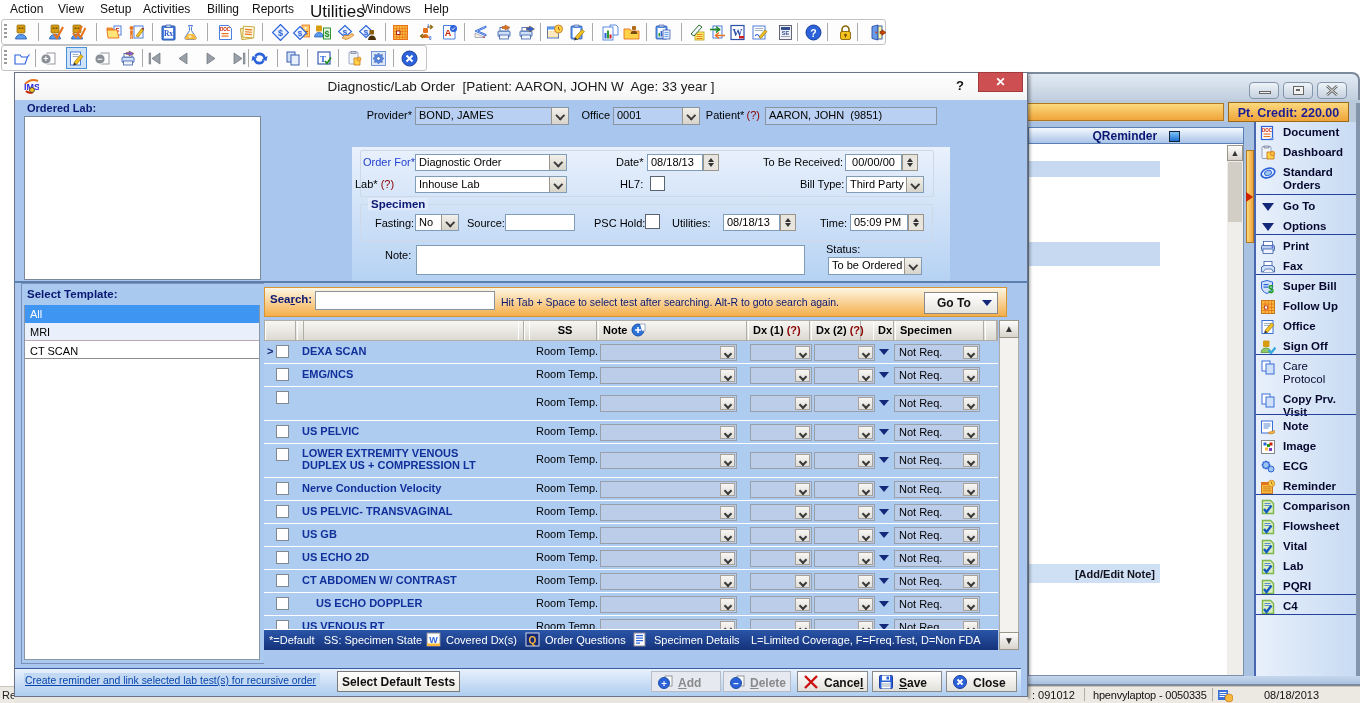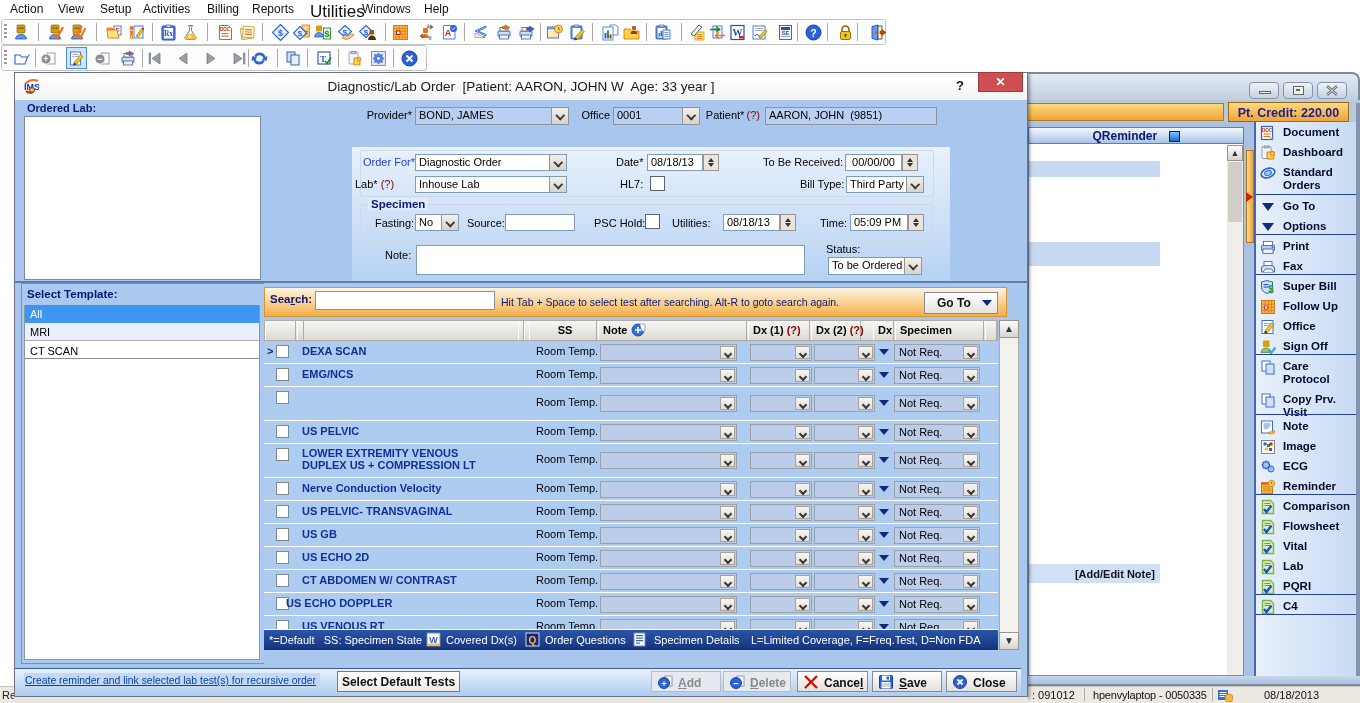--- a/index.html
+++ b/index.html
@@ -468,21 +468,21 @@
         <path d="M1 13.5 Q1.5 9 6 9 Q10.5 9 11 13.5 Z" fill="#8fc866" stroke="#4a8a2a" stroke-width="0.7"></path>
         <path d="M8.5 11 l2.5 3 4.5 -5.5" stroke="#35a8e0" stroke-width="2.2" fill="none"></path>
       </svg></div>
     <div style="position:absolute;left:25px;top:3px;font-size:11.5px;font-weight:bold;color:#06082e;line-height:13px;white-space:nowrap">Sign Off</div>
   </div>
 <div class="a" style="left:1258px;top:357px;width:98px;height:33px">
     <div style="position:absolute;left:2px;top:2px;width:16px;height:16px"><svg width="16" height="16" viewBox="0 0 16 16">
         <rect x="2" y="2" width="8" height="10" fill="#fff" stroke="#3a6fd8" stroke-width="1"></rect>
         <rect x="6" y="5" width="8" height="10" fill="#cfe0f8" stroke="#3a6fd8" stroke-width="1"></rect>
       </svg></div>
-    <div style="position:absolute;left:25px;top:3px;font-size:11.5px;font-weight:bold;color:#06082e;line-height:13px;white-space:nowrap">Care<br>Protocol</div>
+    <div style="position:absolute;left:25px;top:3px;font-size:11.5px;font-weight:normal;color:#06082e;line-height:13px;white-space:nowrap">Care<br>Protocol</div>
   </div>
 <div class="a" style="left:1258px;top:390px;width:98px;height:33px">
     <div style="position:absolute;left:2px;top:2px;width:16px;height:16px"><svg width="16" height="16" viewBox="0 0 16 16">
         <rect x="2" y="2" width="8" height="10" fill="#fff" stroke="#3a6fd8" stroke-width="1"></rect>
         <rect x="6" y="5" width="8" height="10" fill="#cfe0f8" stroke="#3a6fd8" stroke-width="1"></rect>
       </svg></div>
     <div style="position:absolute;left:25px;top:3px;font-size:11.5px;font-weight:bold;color:#06082e;line-height:13px;white-space:nowrap">Copy Prv.<br>Visit</div>
   </div>
 <div class="a" style="left:1258px;top:417px;width:98px;height:20px">
     <div style="position:absolute;left:2px;top:2px;width:16px;height:16px"><svg width="16" height="16" viewBox="0 0 16 16">
@@ -912,21 +912,21 @@
       <div class="rab"></div>
     </div>
     <div style="position:absolute;left:615px;top:8px;width:0;height:0;border:5px solid transparent;border-top:6px solid #14287a;border-bottom:none"></div>
     <div class="rcombo" style="left:630px;top:3px;width:86px;height:17px">
       <div style="padding:1px 0 0 4px;font-size:11px">Not Req.</div>
       <div class="rab"></div>
     </div>
   </div>
 <div class="row" style="top:593px;left:264px;height:23px;overflow:hidden">
     <div style="position:absolute;left:12px;top:4px;width:13px;height:13px;background:#fff;border:1px solid #808890"></div>
-    <div style="position:absolute;left:22px;top:4px;font-size:11px;font-weight:bold;color:#10309a;line-height:12px;white-space:nowrap">US ECHO DOPPLER</div>
+    <div style="position:absolute;left:52px;top:4px;font-size:11px;font-weight:bold;color:#10309a;line-height:12px;white-space:nowrap">US ECHO DOPPLER</div>
     <div style="position:absolute;left:272px;top:4px;font-size:11px;color:#000">Room Temp.</div>
     <div class="rcombo" style="left:336px;top:3px;width:137px;height:17px">
       <div class="rab"></div>
     </div>
     <div class="rcombo" style="left:486px;top:3px;width:62px;height:17px">
       <div class="rab"></div>
     </div>
     <div class="rcombo" style="left:550px;top:3px;width:61px;height:17px">
       <div class="rab"></div>
     </div>

